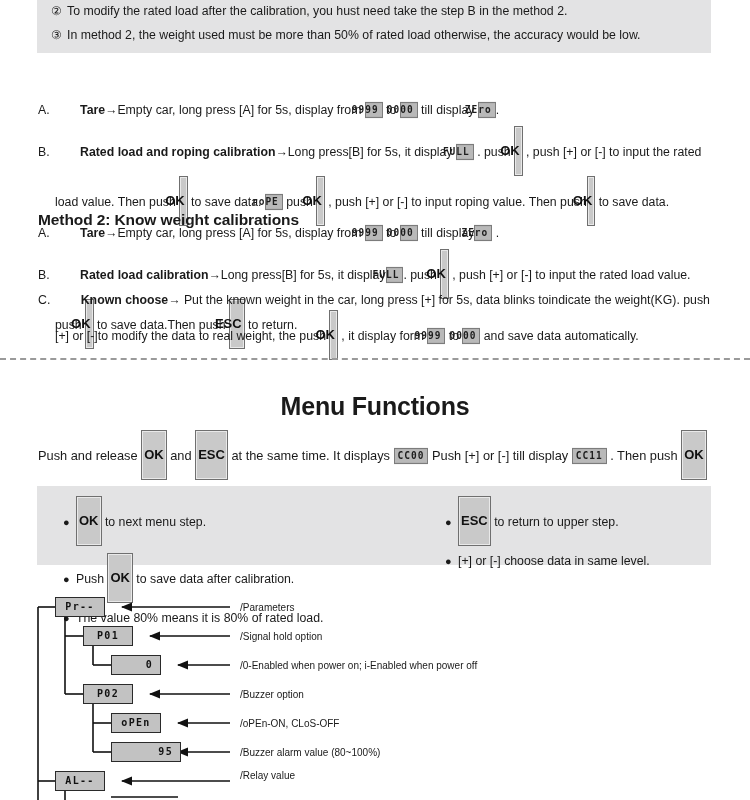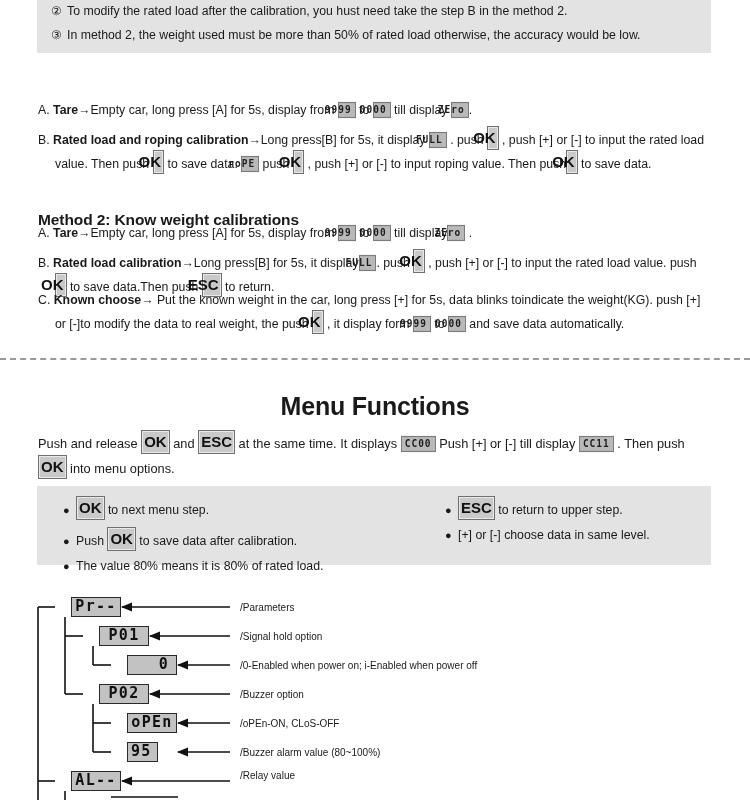--- a/index.html
+++ b/index.html
@@ -32,21 +32,21 @@
   
   .h2 {
     position: absolute;
     font-size: 15.5px; font-weight: bold;
     letter-spacing: -0.1px;
   }
   .item {
     position: absolute;
     font-size: 12.3px; line-height: 17.5px;
   }
-  .item .lab { font-weight: bold; }
+  .item .lab { font-weight: bold; margin-left: 27px; }
   .hang { padding-left: 17px; text-indent: -17px; }
 
   
   .lcd {
     display: inline-block;
     background: #b9b9b9;
     color: #1d1d1d;
     border: 1px solid #7c7c7c;
     font-family: "DejaVu Sans Mono", monospace;
     font-size: 9.5px;
@@ -57,23 +57,23 @@
     vertical-align: 1px;
     transform: scaleY(1.15);
   }
   .key {
     display: inline-block;
     background: #c9c9c9;
     color: #111;
     border: 1px solid #6f6f6f;
     box-shadow: inset 0 0 0 1px #e9e9e9;
     font-family: "Liberation Sans", sans-serif;
-    font-size: 15px; font-weight: bold;
+    font-size: 13px; font-weight: bold;
     line-height: 10px;
-    padding: 6px 2px;
+    padding: 19px 2px;
     vertical-align: 1px;
   }
 
   
   .divider {
     position: absolute; left: 0; top: 358px;
     width: 750px; height: 0;
     border-top: 2px dashed #9a9a9a;
   }
 
@@ -111,26 +111,25 @@
 
   
   .tree { position: absolute; left: 0; top: 585px; width: 750px; height: 215px; }
   .tree svg { position: absolute; left: 0; top: 0; }
   .node {
     position: absolute;
     background: #c2c2c2;
     border: 1.6px solid #2a2a2a;
     color: #111;
     font-family: "DejaVu Sans Mono", monospace;
-    font-size: 15px; font-weight: bold;
+    font-size: 10px; font-weight: bold;
     letter-spacing: 1.3px;
     height: 20px; line-height: 17px;
     text-align: center;
     padding: 0 3px;
-    margin-left: 16px;
   }
   .node.right { text-align: right; padding-right: 7px; }
   .desc {
     position: absolute;
     font-size: 10px; line-height: 16px;
     white-space: nowrap;
   }
 </style>
 </head>
 <body>
@@ -248,20 +247,20 @@
         <div class="node" style="left: 55px; top: 12px; width: 50px;">Pr--</div>
         <div class="desc" style="left: 240px; top: 15px;">/Parameters</div>
         <div class="node" style="left: 83px; top: 41px; width: 50px;">P01</div>
         <div class="desc" style="left: 240px; top: 44px;">/Signal hold option</div>
         <div class="node right" style="left: 111px; top: 70px; width: 50px;">0</div>
         <div class="desc" style="left: 240px; top: 73px;">/0-Enabled when power on; i-Enabled when power off</div>
         <div class="node" style="left: 83px; top: 99px; width: 50px;">P02</div>
         <div class="desc" style="left: 240px; top: 102px;">/Buzzer option</div>
         <div class="node" style="left: 111px; top: 128px; width: 50px;">oPEn</div>
         <div class="desc" style="left: 240px; top: 131px;">/oPEn-ON, CLoS-OFF</div>
-        <div class="node right" style="left: 111px; top: 157px; width: 31px;">95</div>
+        <div class="node right" style="left: 111px; top: 157px; width: 70px;">95</div>
         <div class="desc" style="left: 240px; top: 160px;">/Buzzer alarm value (80~100%)</div>
         <div class="node" style="left: 55px; top: 186px; width: 50px;">AL--</div>
         <div class="desc" style="left: 240px; top: 183px;">/Relay value</div>
       </div>
   </div>
 
 </div>
 
 </body></html>

